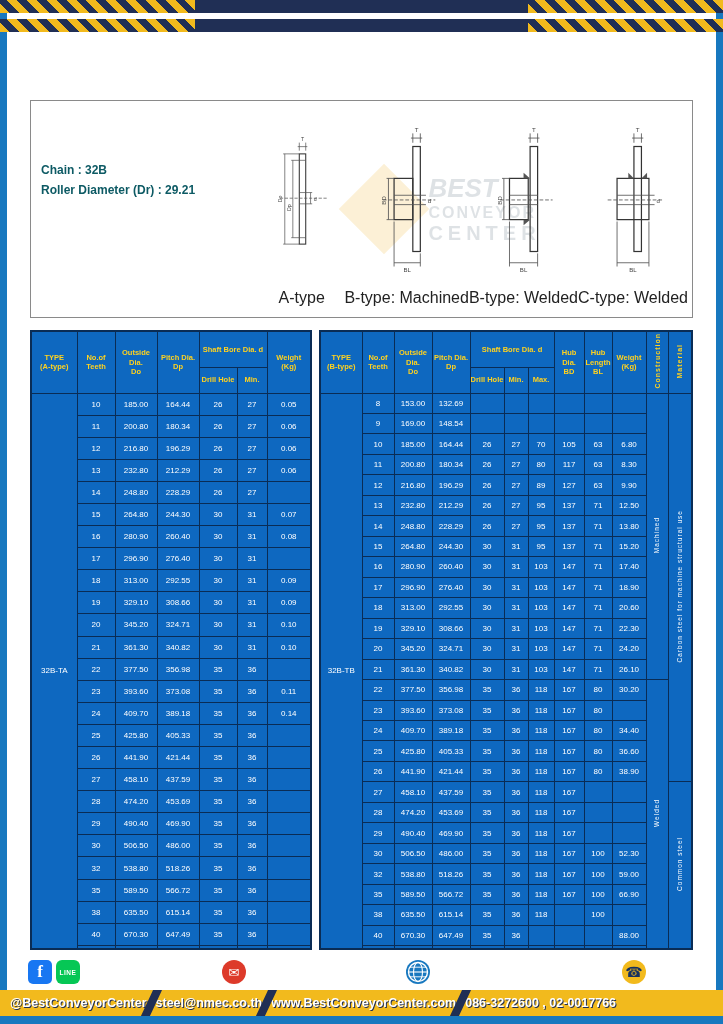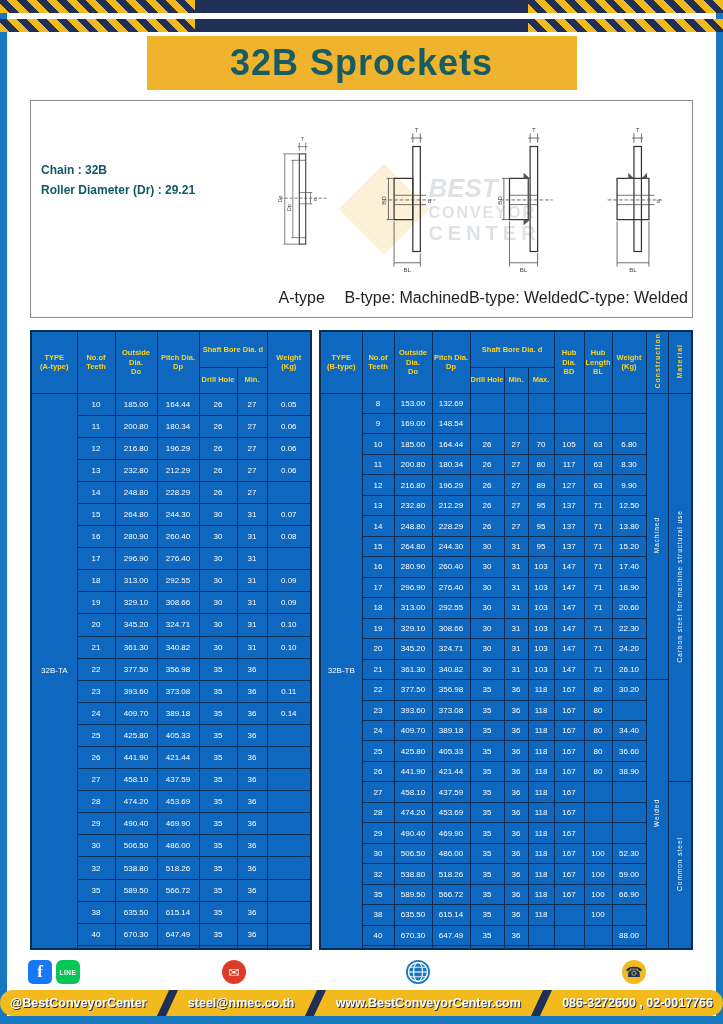--- a/index.html
+++ b/index.html
@@ -91,22 +91,22 @@
   .icon-fb { left: 28px; border-radius: 5px; background: var(--fb-blue, #1877f2); color: #fff; font-family: "Liberation Serif", serif; font-weight: bold; font-size: 17px; }
   .icon-line { left: 56px; border-radius: 6px; background: var(--line-green, #06c755); color: #fff; font-weight: bold; font-size: 6.5px; letter-spacing: 0.5px; }
   .icon-mail { left: 222px; border-radius: 50%; background: var(--mail-red, #dd3a2a); color: #fff; font-size: 13px; }
   .icon-globe { left: 406px; border-radius: 50%; background: var(--frame-blue, #1878bf); }
   .icon-phone { left: 622px; border-radius: 50%; background: var(--stripe-yellow, #f2ba1d); color: var(--phone-navy, #16315f); font-size: 14px; }
 
   
   .footer-bar {
     position: absolute; top: 990px; left: 0; right: 0; height: 26px;
     background: var(--footer-yellow, #f2ba1d);
-    display: flex; align-items: center; justify-content: space-between;
-    padding: 0 10px; z-index: 4; border-radius: 13px;
+    display: flex; align-items: center; 
+    padding: 0 10px; z-index: 4;
   }
   .footer-seg { font-size: 12.5px; font-weight: bold; color: #fff; text-shadow: 1px 1px 0 var(--stripe-navy, #202f55); white-space: nowrap; }
   .sep { width: 9px; height: 26px; background: var(--stripe-navy, #202f55); transform: skewX(-25deg); flex: none; }
 </style>
 </head>
 <body>
 
 <div class="page">
 
   <div class="frame-left"></div>
@@ -116,23 +116,20 @@
     <div class="seg-stripe"></div>
     <div class="seg-solid"></div>
     <div class="seg-stripe"></div>
   </div>
   <div class="stripe-bar bar2">
     <div class="seg-stripe"></div>
     <div class="seg-solid"></div>
     <div class="seg-stripe"></div>
   </div>
 
-  <div class="title-banner">
-    <span>32B Sprockets</span>
-  </div>
 
   <div class="spec-box">
 
     <div class="watermark">
       <div class="wm-diamond"></div>
       <div class="wm-text">
         <div class="wm-l1">BEST</div>
         <div class="wm-l2">CONVEYOR</div>
         <div class="wm-l3">CENTER</div>
       </div>

